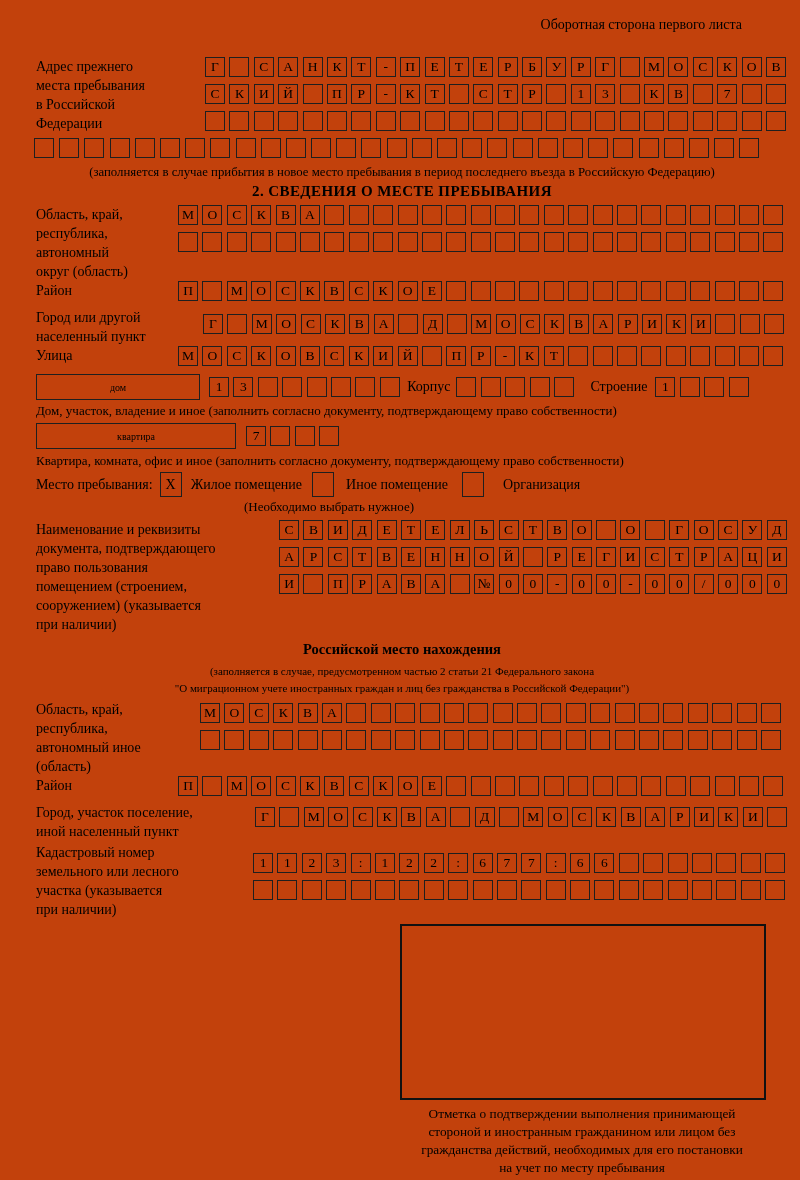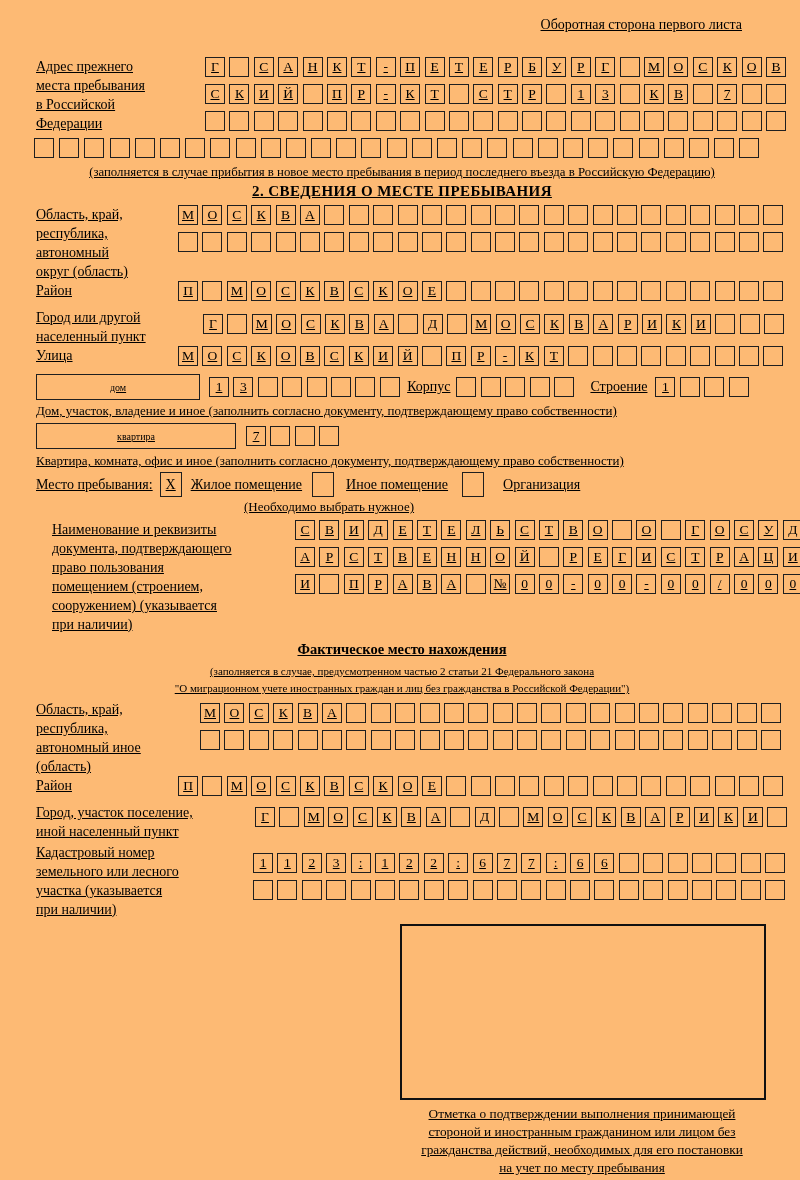--- a/index.html
+++ b/index.html
@@ -1,18 +1,18 @@
 <!DOCTYPE html>
 <html><head>
 <meta charset="utf-8">
 <style>
   html,body{margin:0;padding:0;background:#fff;}
-  .page{width:800px;height:1180px;box-sizing:border-box;background:#fdba74;color:#000;
+  .page{width:800px;height:1180px;box-sizing:border-box;background:#c2410c;color:#000;
         font-family:"Liberation Serif","DejaVu Serif",serif;
-        padding:16px 32px 0 36px;overflow:hidden;position:relative;text-decoration:underline;}
+        padding:16px 32px 0 36px;overflow:hidden;position:relative;}
   .header-note{text-align:right;font-size:14px;padding-right:26px;line-height:18px;}
   .field{display:flex;align-items:flex-start;gap:23px;}
   .flabel{font-size:14px;line-height:19px;flex-shrink:0;}
   .flabel .ln{white-space:nowrap;}
   .cells{display:flex;margin-bottom:7px;}
   .cell{box-sizing:border-box;width:20px;height:20px;border:1.6px solid #1f1f1f;
         margin-right:4.4px;display:flex;align-items:center;justify-content:center;
         font-size:13.5px;line-height:1;flex-shrink:0;}
   .wide .cell{margin-right:5.2px;}
   .caption{font-size:12.8px;text-align:center;line-height:15px;}
@@ -367,21 +367,21 @@
     <span>Место пребывания:</span>
     <span class="checkbox" style="margin-left:7px;">X</span>
     <span style="margin-left:9px;">Жилое помещение</span>
     <span class="checkbox" style="margin-left:10px;"></span>
     <span style="margin-left:12px;">Иное помещение</span>
     <span class="checkbox" style="margin-left:14px;"></span>
     <span style="margin-left:19px;">Организация</span>
   </div>
   <div style="padding-left:208px;font-size:13px;line-height:16px;">(Необходимо выбрать нужное)</div>
 
-  <div class="field" style="margin-top:5px;margin-left:16px;">
+  <div class="field" style="margin-top:5px;">
     <div class="flabel" style="width:220px;">
         <div class="ln">Наименование и реквизиты</div>
         <div class="ln">документа, подтверждающего</div>
         <div class="ln">право пользования</div>
         <div class="ln">помещением (строением,</div>
         <div class="ln">сооружением) (указывается</div>
         <div class="ln">при наличии)</div>
       </div>
     <div>
       <div class="cells">
@@ -449,21 +449,21 @@
           <span class="cell">0</span>
           <span class="cell">0</span>
           <span class="cell">/</span>
           <span class="cell">0</span>
           <span class="cell">0</span>
           <span class="cell">0</span>
         </div>
     </div>
   </div>
 
-  <div class="sub-title">Фактическое место нахождения</div>
+  <div class="sub-title">Российской место нахождения</div>
   <div class="two-line-caption">
       <div class="ln">(заполняется в случае, предусмотренном частью 2 статьи 21 Федерального закона</div>
       <div class="ln">"О миграционном учете иностранных граждан и лиц без гражданства в Российской Федерации")</div>
     </div>
 
   <div class="field">
     <div class="flabel" style="width:141px;">
         <div class="ln">Область, край,</div>
         <div class="ln">республика,</div>
         <div class="ln">автономный иное</div>

